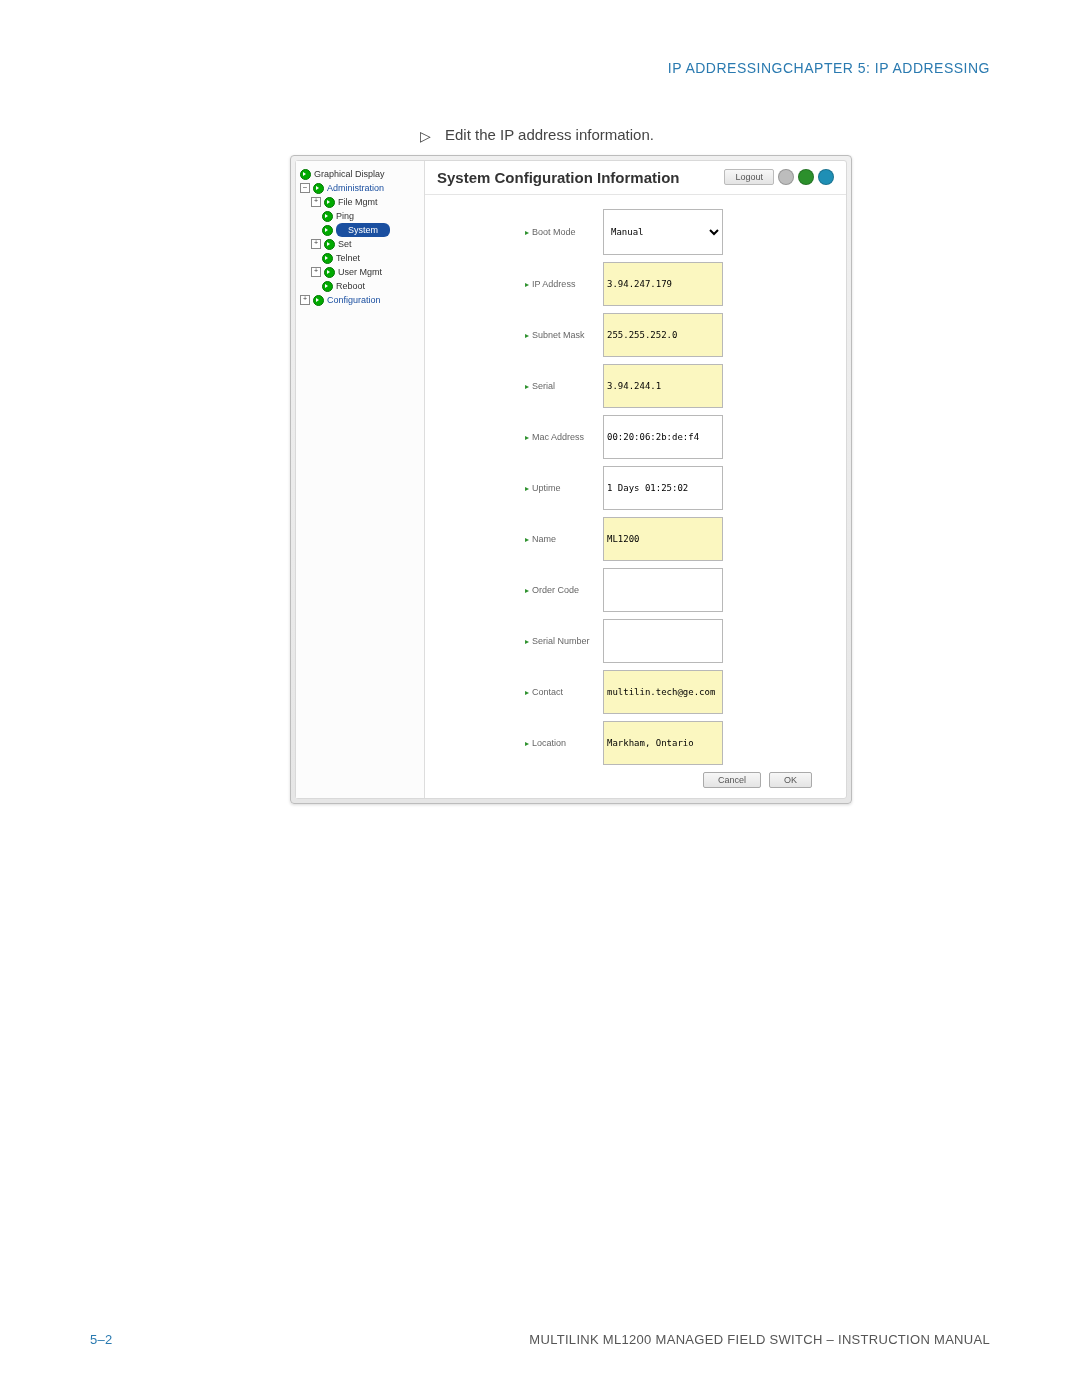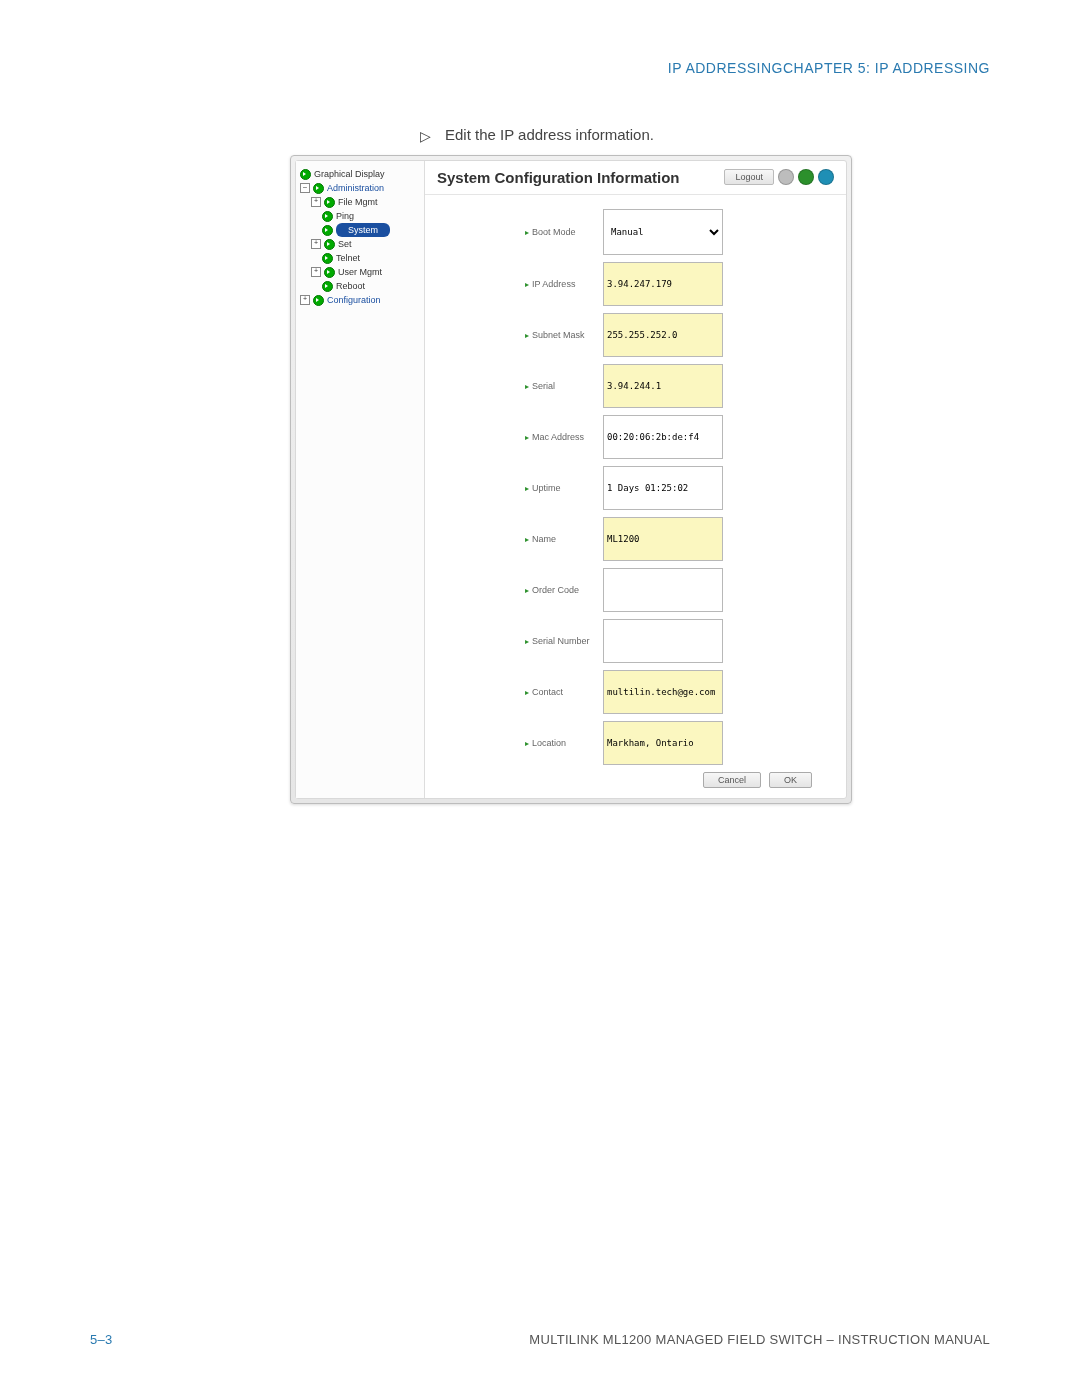--- a/index.html
+++ b/index.html
@@ -174,17 +174,17 @@
             <button>OK</button>
           </div>
         </div>
       </div>
 
     </div>
   </div>
 
 
   <div class="footer">
-    <div class="pg">5–3</div>
+    <div class="pg">5–2</div>
     <div class="manual">MULTILINK ML1200 MANAGED FIELD SWITCH – INSTRUCTION MANUAL</div>
   </div>
 
 </div>
 
 </body></html>

